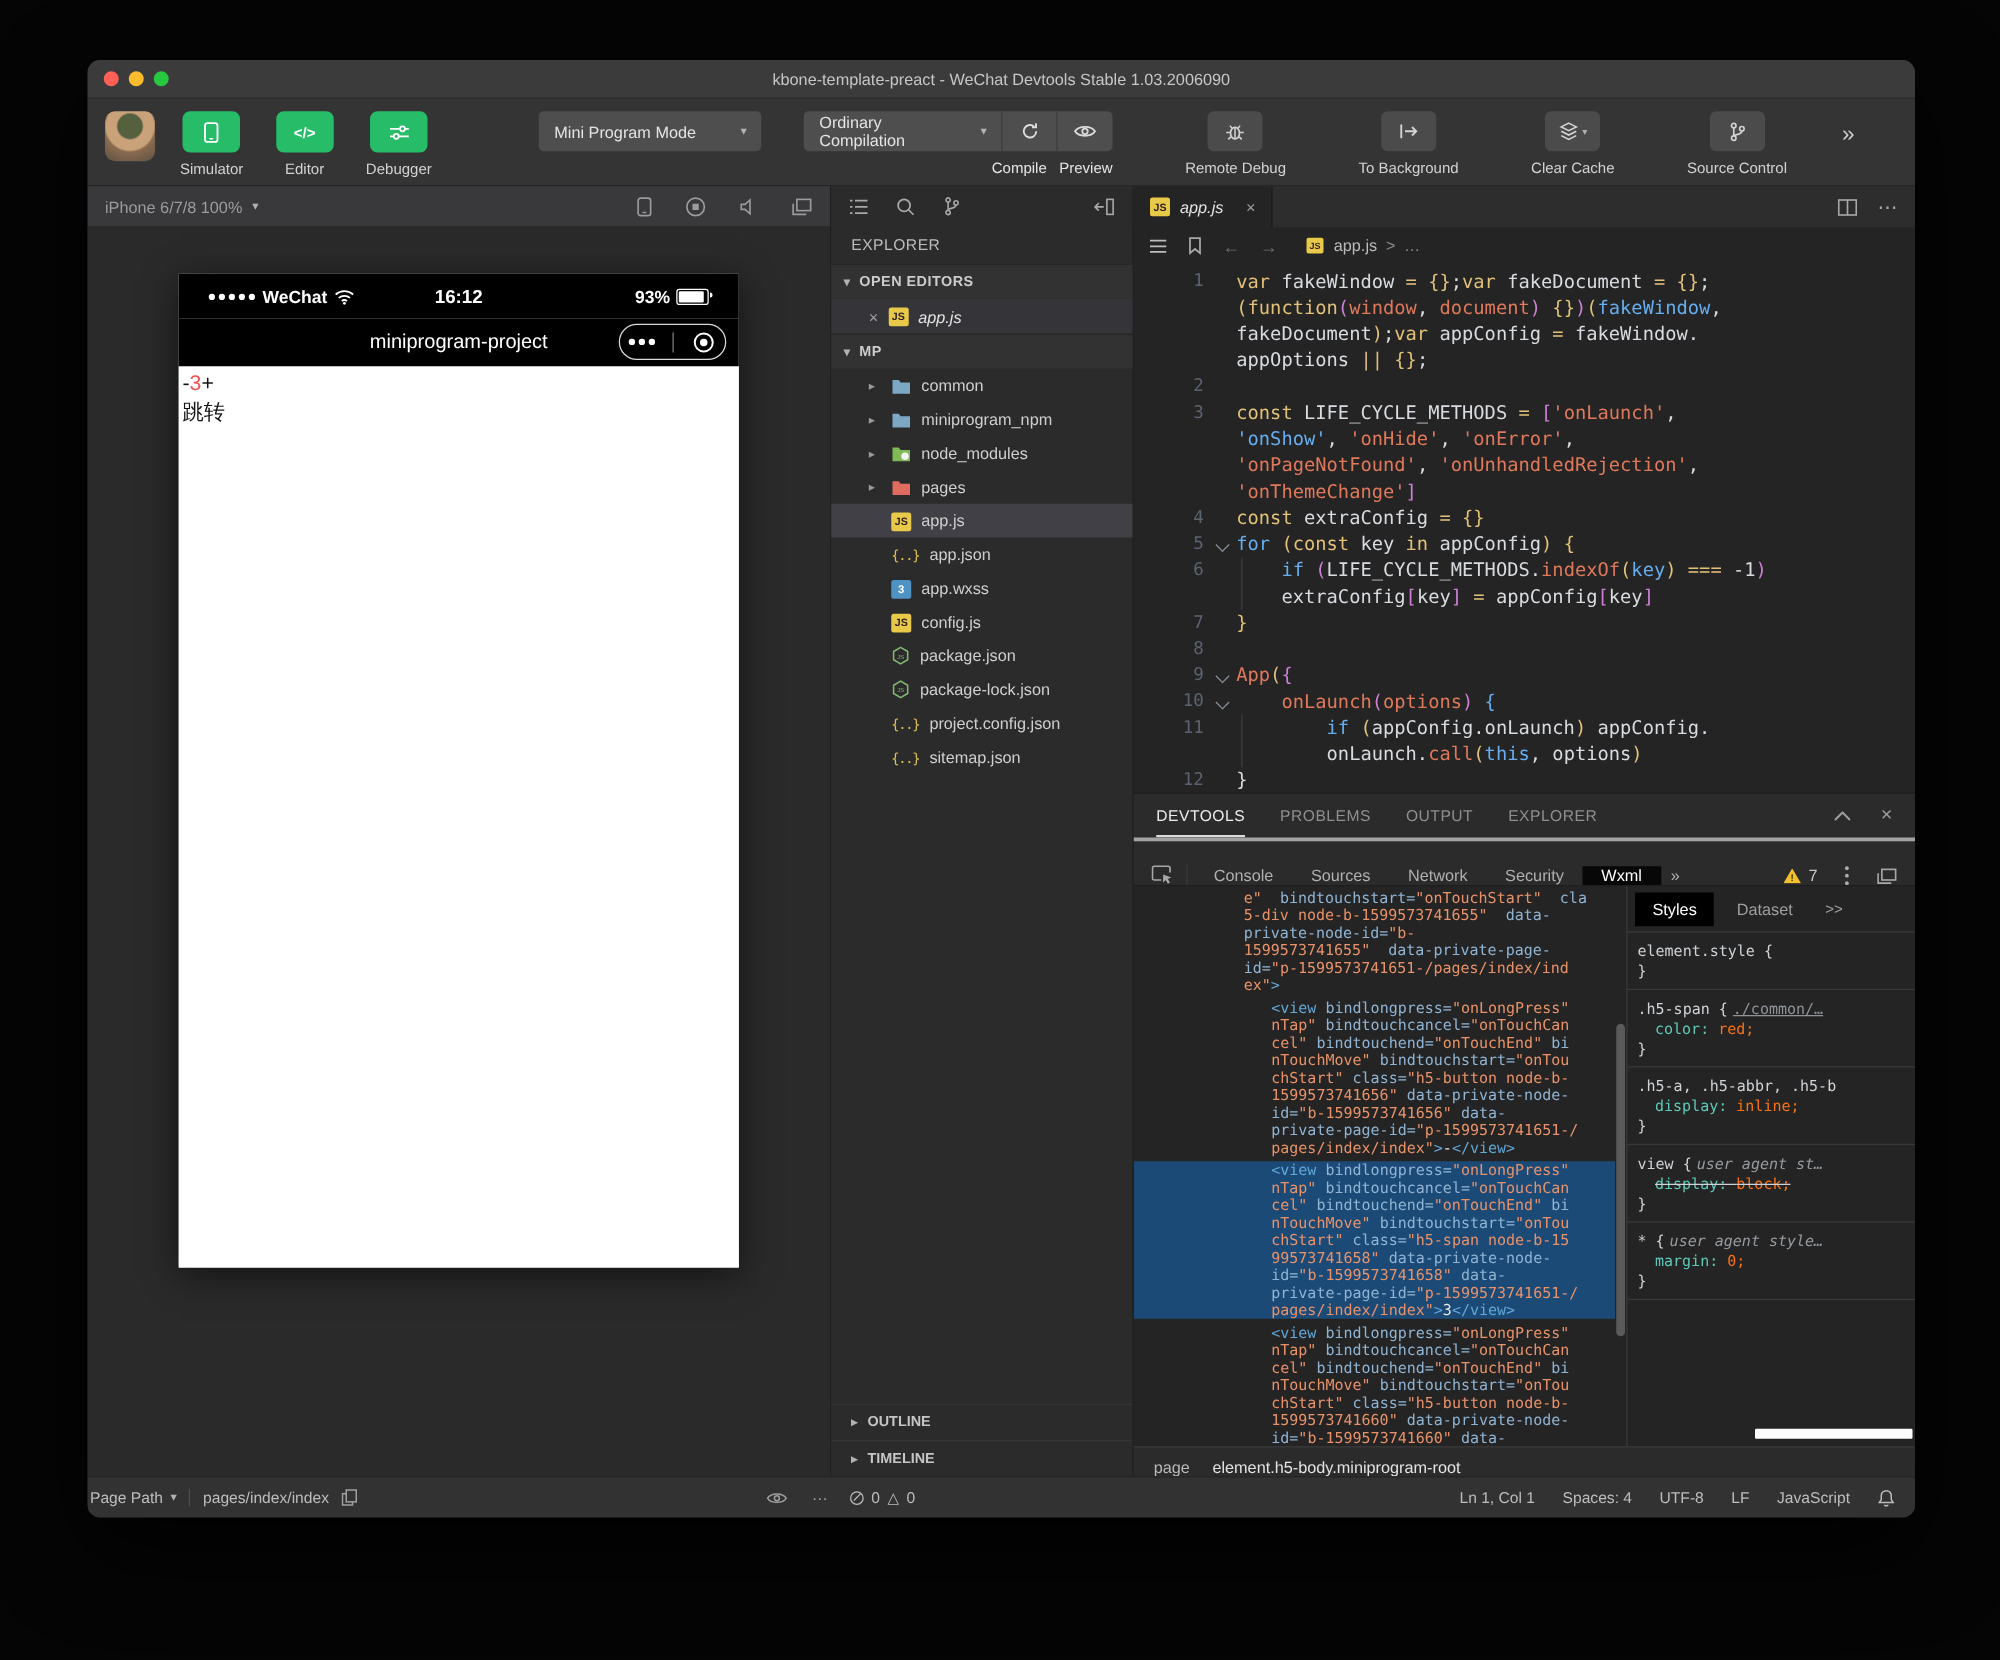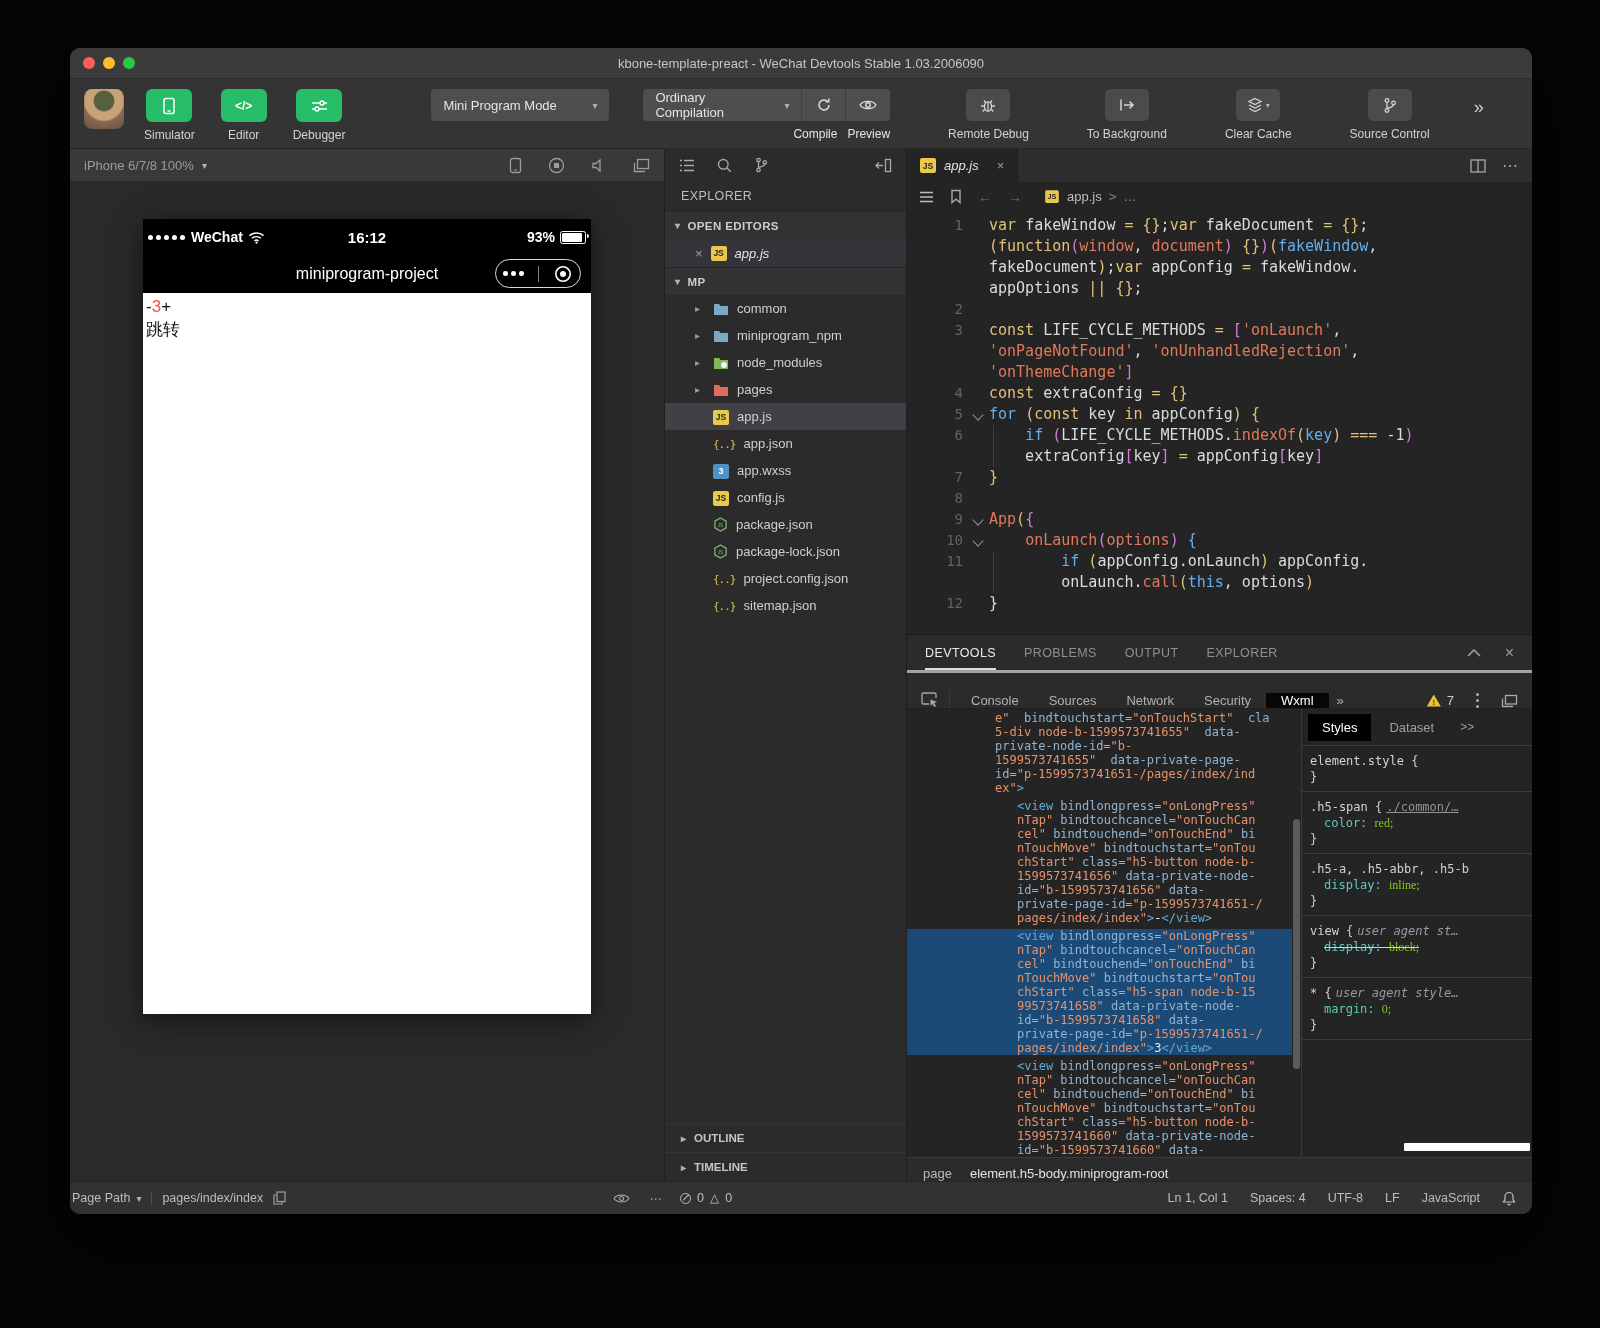--- a/index.html
+++ b/index.html
@@ -32,21 +32,21 @@
   .more-btn{margin-left:44px;margin-top:8px;color:#cfcfcf;font-size:18px;}
   
   .main{flex:1;display:flex;min-height:0;}
   
   .sim-col{width:594px;flex:none;display:flex;flex-direction:column;border-right:1px solid #1f1f1f;}
   .sim-bar{height:32px;background:#39393c;display:flex;align-items:center;padding:0 14px;flex:none;}
   .device-sel{font-size:13px;color:#9c9c9c;display:flex;gap:8px;align-items:center;}
   .sim-bar-icons{margin-left:auto;display:flex;gap:26px;align-items:center;}
   .sim-canvas{flex:1;background:#2a2a2a;position:relative;}
   .phone{position:absolute;left:73px;top:38px;width:448px;height:795px;background:#fff;box-shadow:0 6px 26px rgba(0,0,0,.55);display:flex;flex-direction:column;}
-  .p-status{height:36px;background:#000;display:flex;align-items:center;padding:0 5px;color:#fff;flex:none;position:relative;}
+  .p-status{height:36px;background:#000;display:flex;align-items:center;padding:0 24px;color:#fff;flex:none;position:relative;}
   .sig{display:flex;gap:3px;margin-right:6px;}
   .sig i{width:5px;height:5px;border-radius:50%;background:#fff;}
   .p-carrier{font-size:14px;font-weight:bold;margin-right:5px;}
   .p-time{position:absolute;left:0;right:0;text-align:center;font-size:15px;font-weight:bold;}
   .p-batt{margin-left:auto;display:flex;align-items:center;gap:5px;font-size:14px;font-weight:bold;z-index:1;}
   .batt{width:24px;height:11px;border:1px solid #fff;border-radius:2.5px;position:relative;display:inline-block;}
   .batt i{position:absolute;left:1px;top:1px;bottom:1px;width:85%;background:#fff;border-radius:1px;}
   .batt:after{content:"";position:absolute;right:-4px;top:2.5px;width:2.5px;height:4px;background:#fff;border-radius:0 2px 2px 0;}
   .p-nav{height:38px;background:#000;position:relative;display:flex;align-items:center;justify-content:center;flex:none;}
   .p-title{color:#fff;font-size:16px;}
@@ -123,21 +123,21 @@
   .st-tabs{height:36px;display:flex;align-items:center;gap:4px;padding-left:6px;border-bottom:1px solid #3a3a3a;flex:none;}
   .st-tab{font-size:13px;color:#9f9f9f;padding:6px 14px;}
   .st-tab.active{background:#000;color:#fff;}
   .st-more{color:#9f9f9f;font-size:12px;padding:0 8px;}
   .st-body{flex:1;overflow:hidden;font-family:"DejaVu Sans Mono",monospace;font-size:12px;color:#cfd2d6;}
   .sec{padding:7px 8px 6px 8px;border-bottom:1px solid #3a3a3a;line-height:16px;}
   .sec .selline{display:flex;white-space:pre;}
   .sec .cssl{color:#8f9499;text-decoration:underline;margin-left:4px;overflow:hidden;white-space:nowrap;}
   .sec .note{font-style:italic;color:#969ba0;margin-left:4px;white-space:nowrap;overflow:hidden;}
   .prop{padding-left:14px;white-space:pre;}
-  .pname{color:#5ec9b8;} .pval{color:#84cc16;font-family:Liberation Serif, serif;}
+  .pname{color:#5ec9b8;} .pval{color:#f97316;}
   .struck{text-decoration:line-through;}
   .hscroll{position:absolute;left:0;right:0;bottom:6px;height:8px;}
   .hscroll i{position:absolute;right:2px;width:55%;height:8px;background:#fdfdfd;border-radius:1px;}
   .dt-crumb{height:30px;background:#2b2b2b;border-top:1px solid #3a3a3a;display:flex;align-items:center;gap:18px;padding:0 16px;font-size:13px;flex:none;}
   .dt-crumb .root{color:#b9b9b9;} .dt-crumb .selc{color:#e3e3e3;}
   
   .statusbar{height:32px;background:#323232;border-top:1px solid #252525;display:flex;align-items:center;font-size:12.5px;color:#bdbdbd;flex:none;}
   .sb-left{width:594px;flex:none;display:flex;align-items:center;gap:10px;padding:0 2px;box-sizing:border-box;}
   .sb-mid{width:241px;flex:none;display:flex;align-items:center;gap:6px;padding-left:16px;box-sizing:border-box;}
   .sb-right{flex:1;display:flex;align-items:center;justify-content:flex-end;gap:22px;padding-right:16px;}
@@ -555,20 +555,21 @@
             <div class="chevcol"></div>
             <div class="rows">
               <div class="crow"></div>
             </div>
           </div>
           <div class="cline">
             <div class="gut">3</div>
             <div class="chevcol"></div>
             <div class="rows">
               <div class="crow"><span class="c-y">const </span><span class="c-w">LIFE_CYCLE_METHODS </span><span class="c-y">= </span><span class="c-m">[</span><span class="c-o">'onLaunch'</span><span class="c-w">,</span></div>
+              <div class="crow"><span class="c-b">'onShow'</span><span class="c-w">, </span><span class="c-o">'onHide'</span><span class="c-w">, </span><span class="c-o">'onError'</span><span class="c-w">,</span></div>
               <div class="crow"><span class="c-o">'onPageNotFound'</span><span class="c-w">, </span><span class="c-o">'onUnhandledRejection'</span><span class="c-w">,</span></div>
               <div class="crow"><span class="c-o">'onThemeChange'</span><span class="c-m">]</span></div>
             </div>
           </div>
           <div class="cline">
             <div class="gut">4</div>
             <div class="chevcol"></div>
             <div class="rows">
               <div class="crow"><span class="c-y">const </span><span class="c-w">extraConfig </span><span class="c-y">= </span><span class="c-y">{}</span></div>
             </div>

